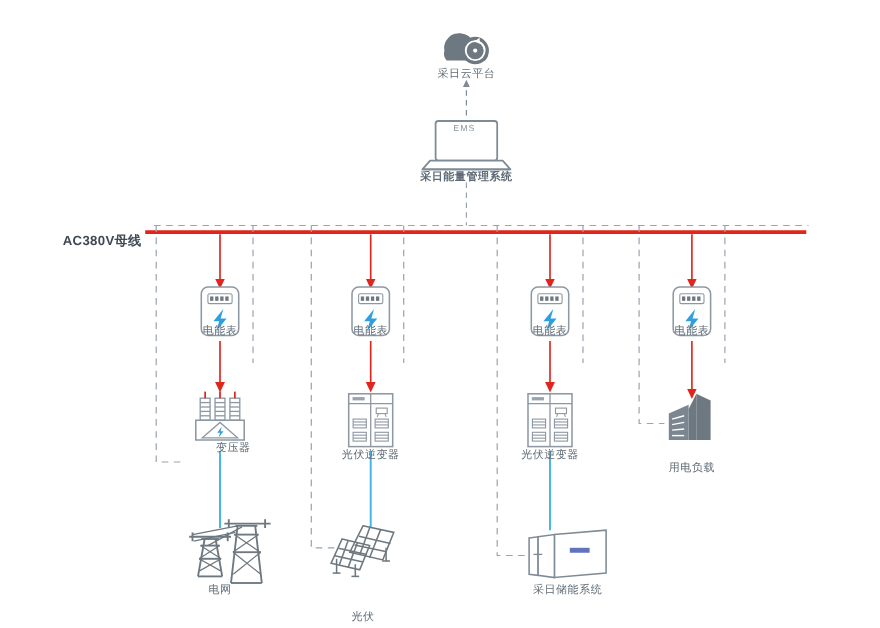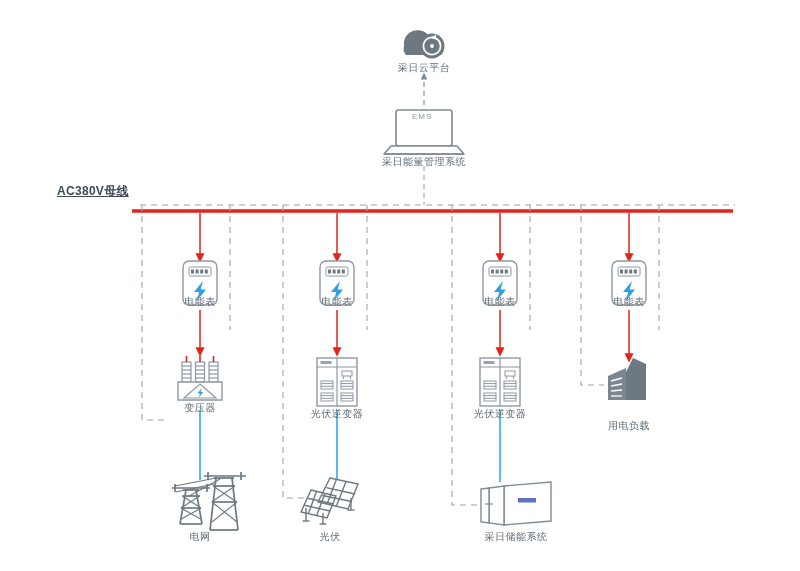--- a/index.html
+++ b/index.html
@@ -292,31 +292,31 @@
       <path d="M489 488 L504 486 L504 525 L489 523 Z" fill="#ffffff" stroke="#7e8a95" stroke-width="1.4"></path>
       <path d="M481 489 L489 488 L489 523 L481 522 Z" fill="#ffffff" stroke="#7e8a95" stroke-width="1.4"></path>
       <line x1="485" y1="504" x2="493" y2="504" stroke="#7e8a95" stroke-width="1.2"></line>
       <rect x="518" y="498" width="18" height="4.5" fill="#2c43a8" opacity=".75"></rect>
     </g>
   </svg>
 
   <div class="lbl" style="left:424px;top:62px;">采日云平台</div>
 
   <div class="emslbl" style="left:412px;top:112px;">EMS</div>
-  <div class="lbl" style="left:424px;top:156px;">采日能量管理系统</div>
-
-  <div class="buslbl" style="left:57px;top:184px;text-decoration:underline;">AC380V母线</div>
+  <div class="lbl" style="left:424px;top:156px;font-weight:bold;">采日能量管理系统</div>
+
+  <div class="buslbl" style="left:57px;top:212px;">AC380V母线</div>
 
   <div class="lbl" style="left:200px;top:296px;">电能表</div>
   <div class="lbl" style="left:337px;top:296px;">电能表</div>
   <div class="lbl" style="left:500px;top:296px;">电能表</div>
   <div class="lbl" style="left:629px;top:296px;">电能表</div>
 
-  <div class="lbl" style="left:200px;top:402px;">变压器</div>
+  <div class="lbl" style="left:212px;top:402px;">变压器</div>
   <div class="lbl" style="left:337px;top:408px;">光伏逆变器</div>
   <div class="lbl" style="left:500px;top:408px;">光伏逆变器</div>
   <div class="lbl" style="left:629px;top:420px;">用电负载</div>
 
   <div class="lbl" style="left:200px;top:531px;">电网</div>
-  <div class="lbl" style="left:330px;top:531px;">光伏</div>
+  <div class="lbl" style="left:330px;top:556px;">光伏</div>
   <div class="lbl" style="left:516px;top:531px;">采日储能系统</div>
 
 </div>
 
 </body></html>

